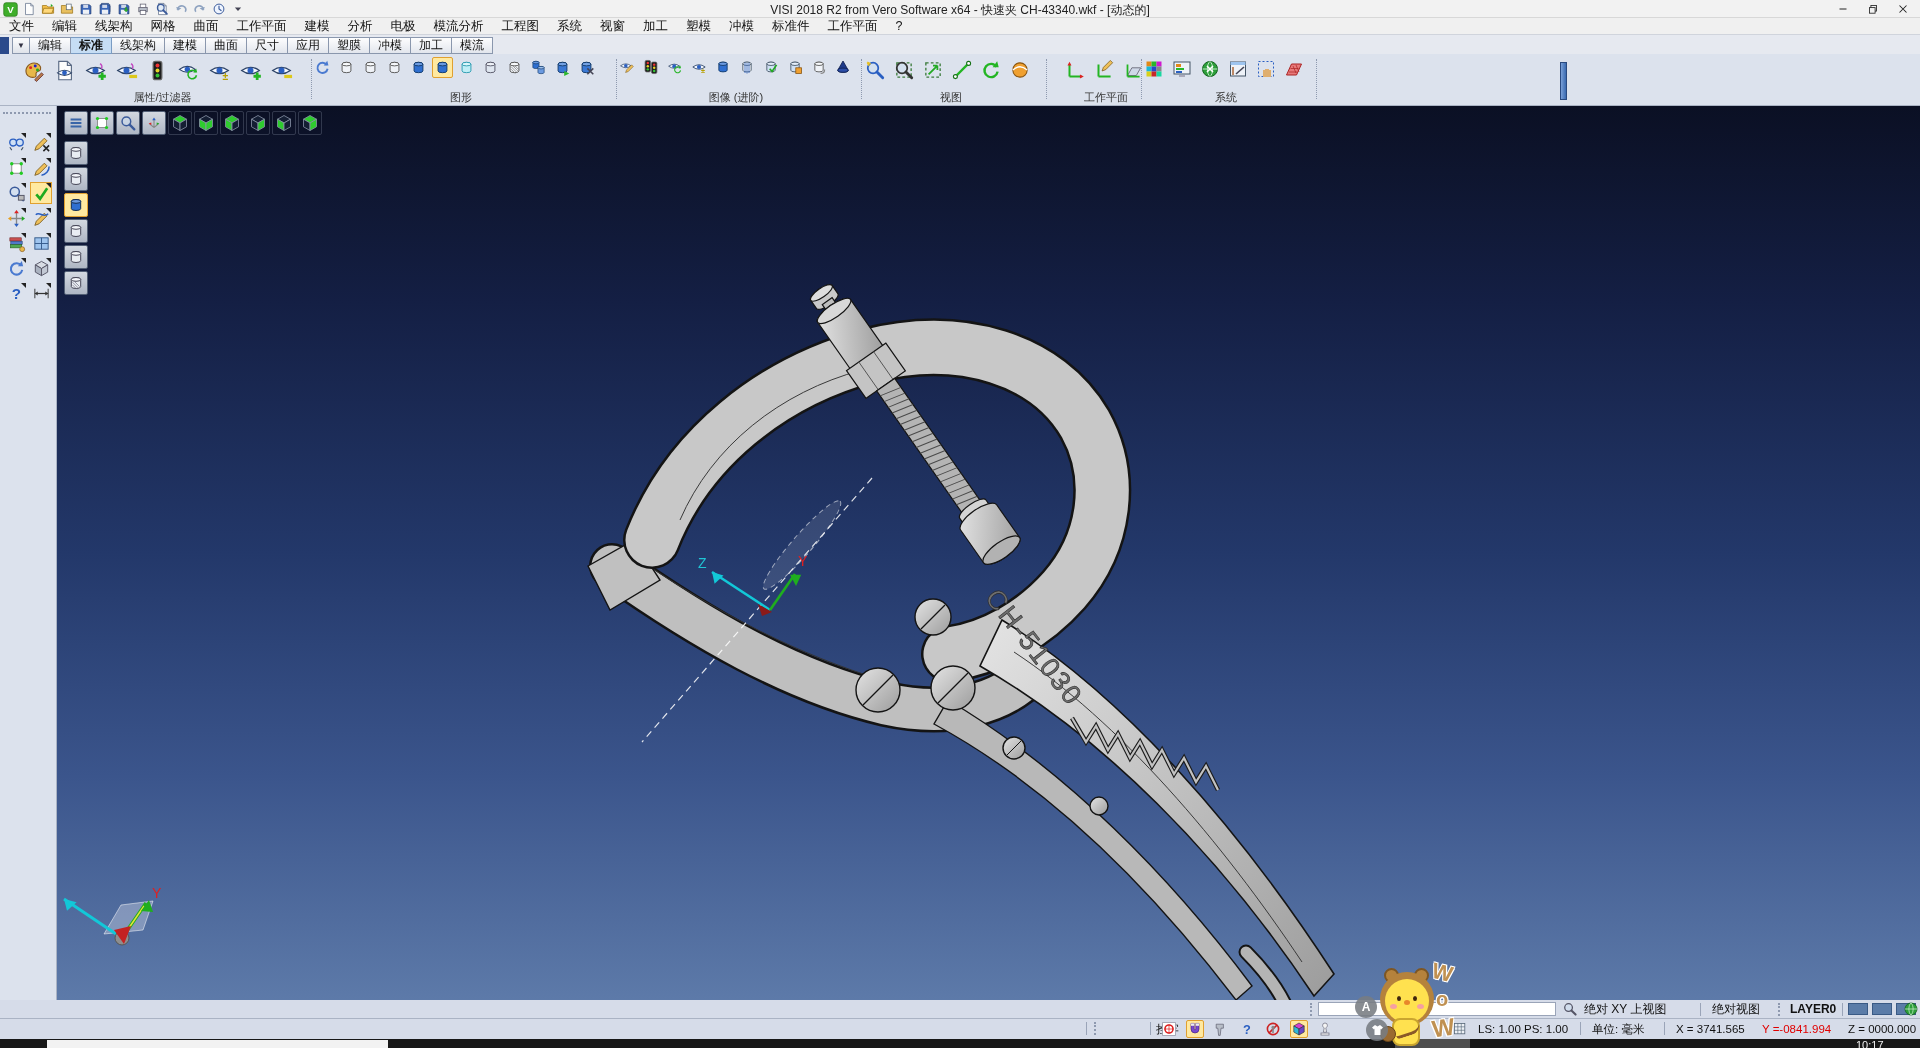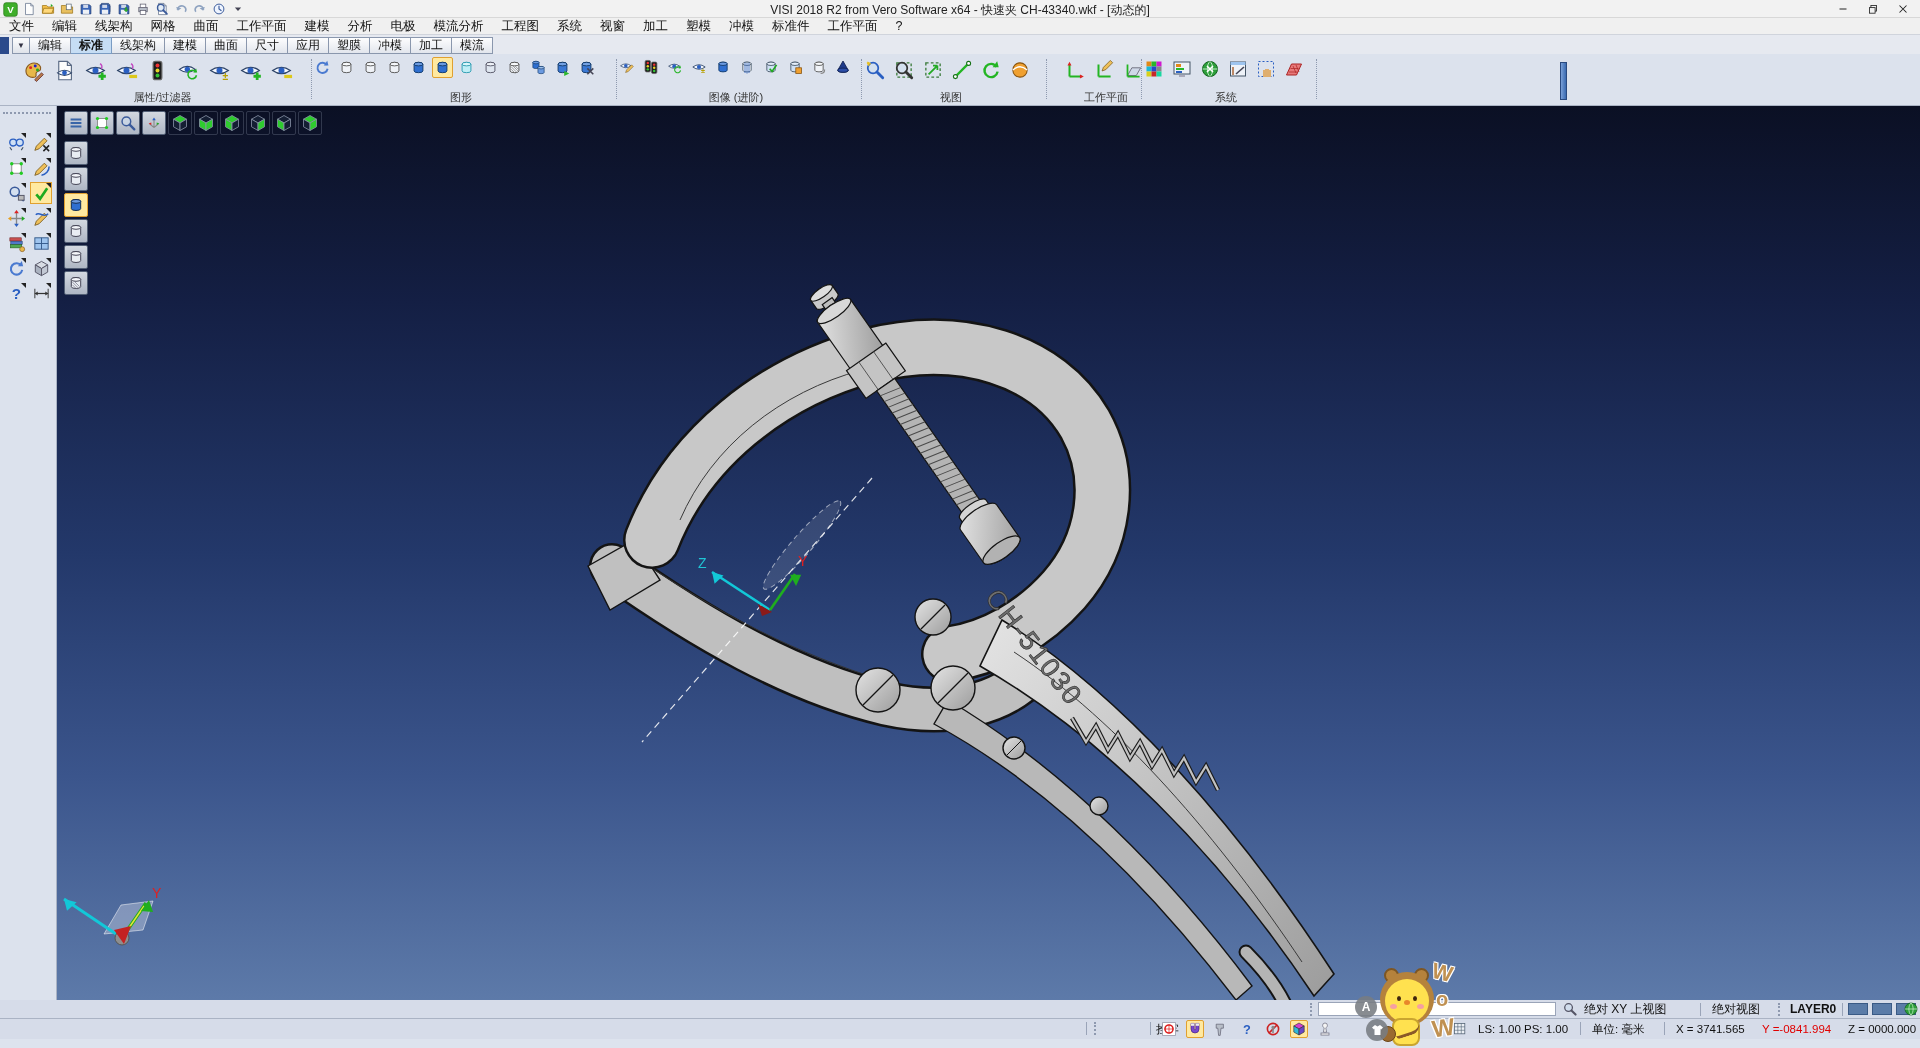--- a/index.html
+++ b/index.html
@@ -1015,20 +1015,25 @@
       </span>
     <span class="sb-item" style="left:1478px">LS: 1.00 PS: 1.00</span>
     <div class="sb-sep" style="left:1580px"></div>
     <span class="sb-item" style="left:1592px">单位: 毫米</span>
     <div class="sb-sep" style="left:1664px"></div>
     <span class="sb-item" style="left:1676px">X = 3741.565</span>
     <span class="sb-item coord-y" style="left: 1762px; color: rgb(224, 0, 0);">Y =-0841.994</span>
     <span class="sb-item" style="left:1848px">Z = 0000.000</span>
   </div>
 
+  <div class="taskbar">
+    <div class="tb-white"></div>
+    <div class="tb-gray"></div>
+    <div class="tb-clock">10:17</div>
+  </div>
 
   <div class="mascot">
     <div class="m-ear" style="left:40px;top:12px"></div>
     <div class="m-ear" style="left:70px;top:12px"></div>
     <div class="m-hood"></div>
     <div class="m-face"></div>
     <div class="m-eye" style="left:53px;top:40px"></div>
     <div class="m-eye" style="left:69px;top: 40px"></div>
     <div class="m-blush" style="left:46px;top:48px"></div>
     <div class="m-blush" style="left:73px;top:48px"></div>

